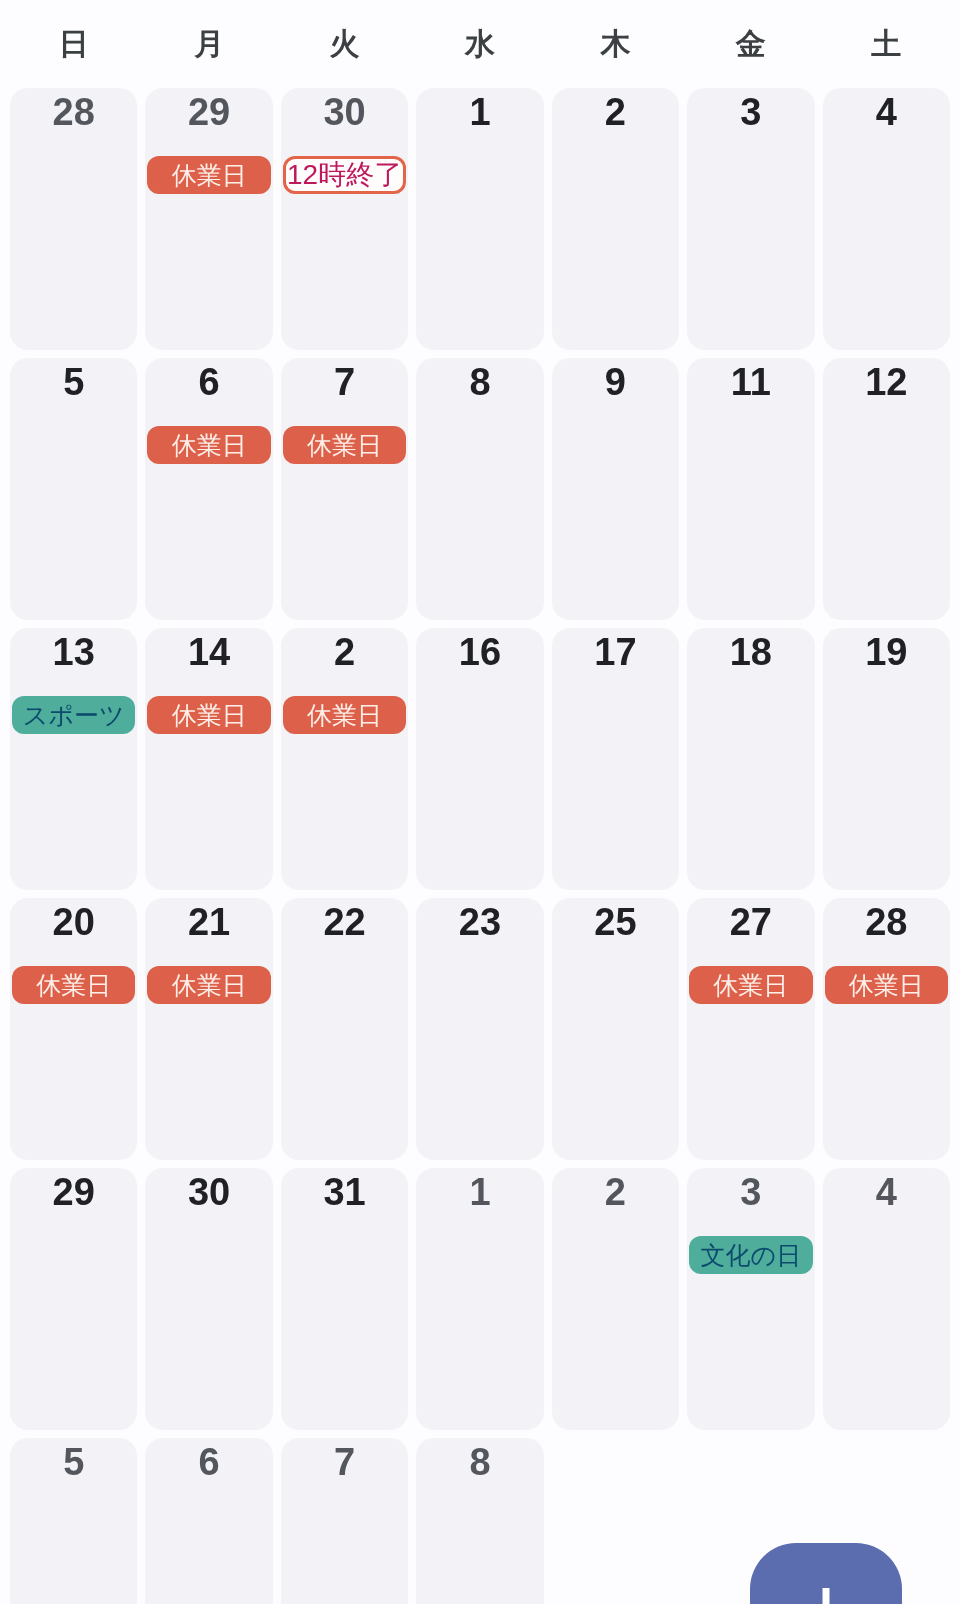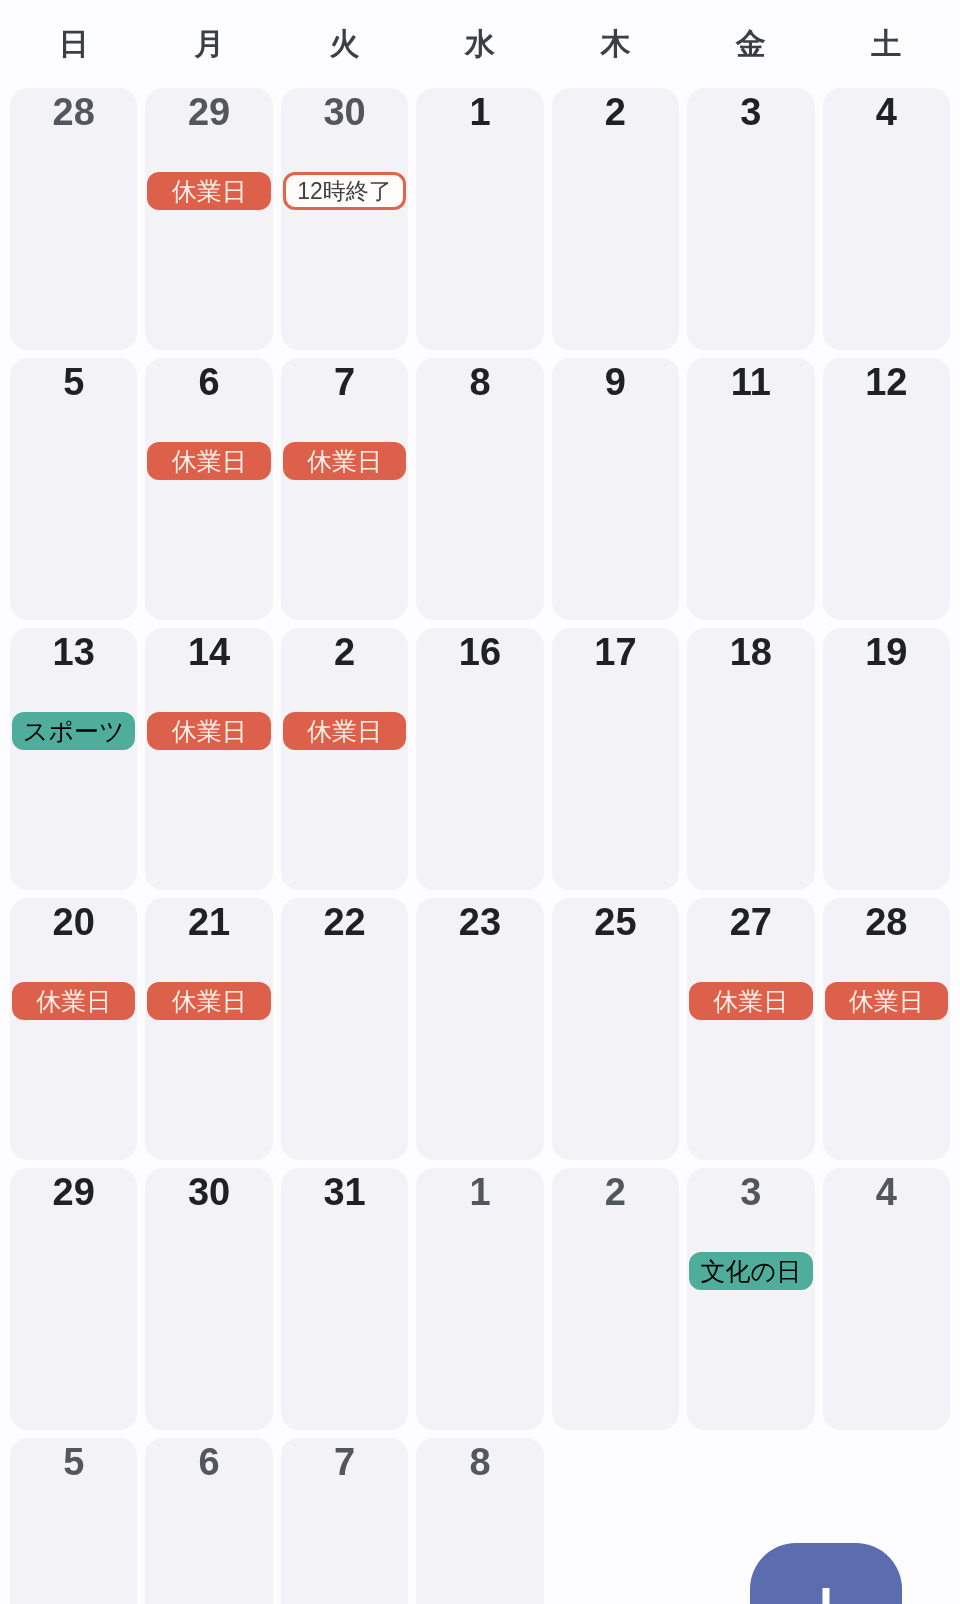--- a/index.html
+++ b/index.html
@@ -49,21 +49,21 @@
     line-height: 48px;
     text-align: center;
     font-size: 38px;
     font-weight: 600;
     color: #202124;
   }
   .day-cell.outside .day-number {
     color: #53565c;
   }
   .events {
-    margin-top: 24px;
+    margin-top: 8px;
     padding: 12px 2px;
     display: flex;
     flex-direction: column;
     gap: 6px;
   }
   .event-chip {
     height: 38px;
     border-radius: 12px;
     display: flex;
     align-items: center;
@@ -76,26 +76,26 @@
     overflow: hidden;
     cursor: pointer;
   }
   .event-chip.filled-orange {
     background: #dd614a;
     color: #fdeee8;
   }
   .event-chip.outlined-orange {
     background: #fffdfc;
     border: 3px solid #e2654a;
-    color: #404040;
-    font-size: 23px;
+    color: #be185d;
+    font-size: 28px;
   }
   .event-chip.filled-teal {
     background: #4fae9b;
-    color: #000000;
+    color: #0c4a6e;
   }
   .fab {
     position: absolute;
     left: 750px;
     top: 1543px;
     width: 152px;
     height: 152px;
     border: none;
     border-radius: 46px;
     background: #5b6dae;

